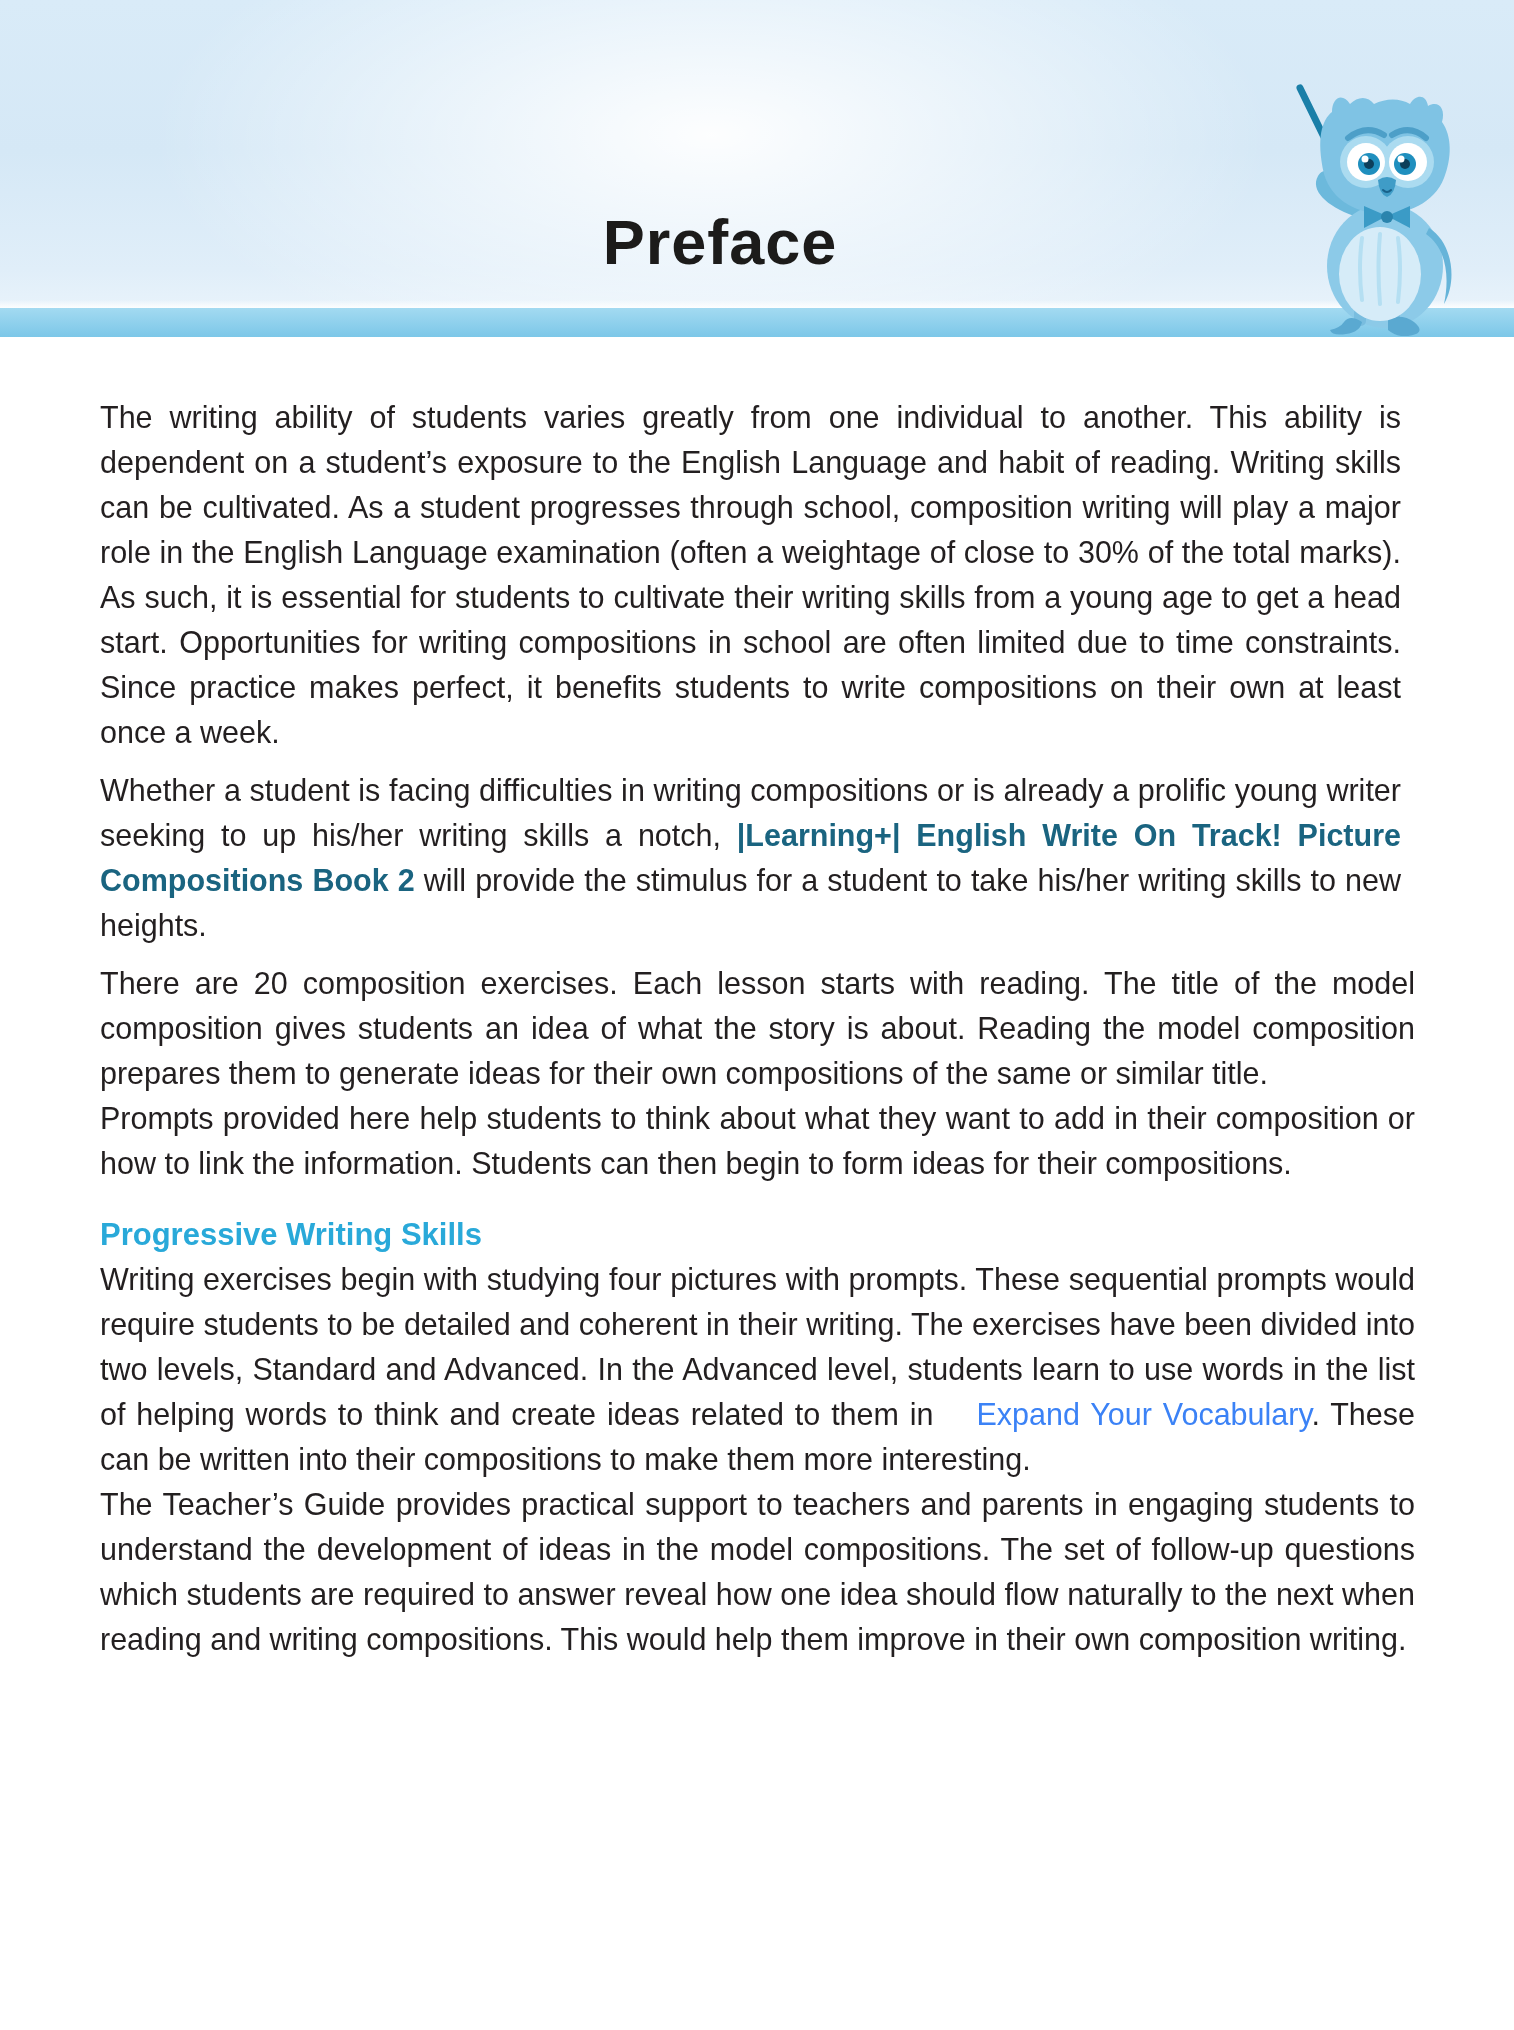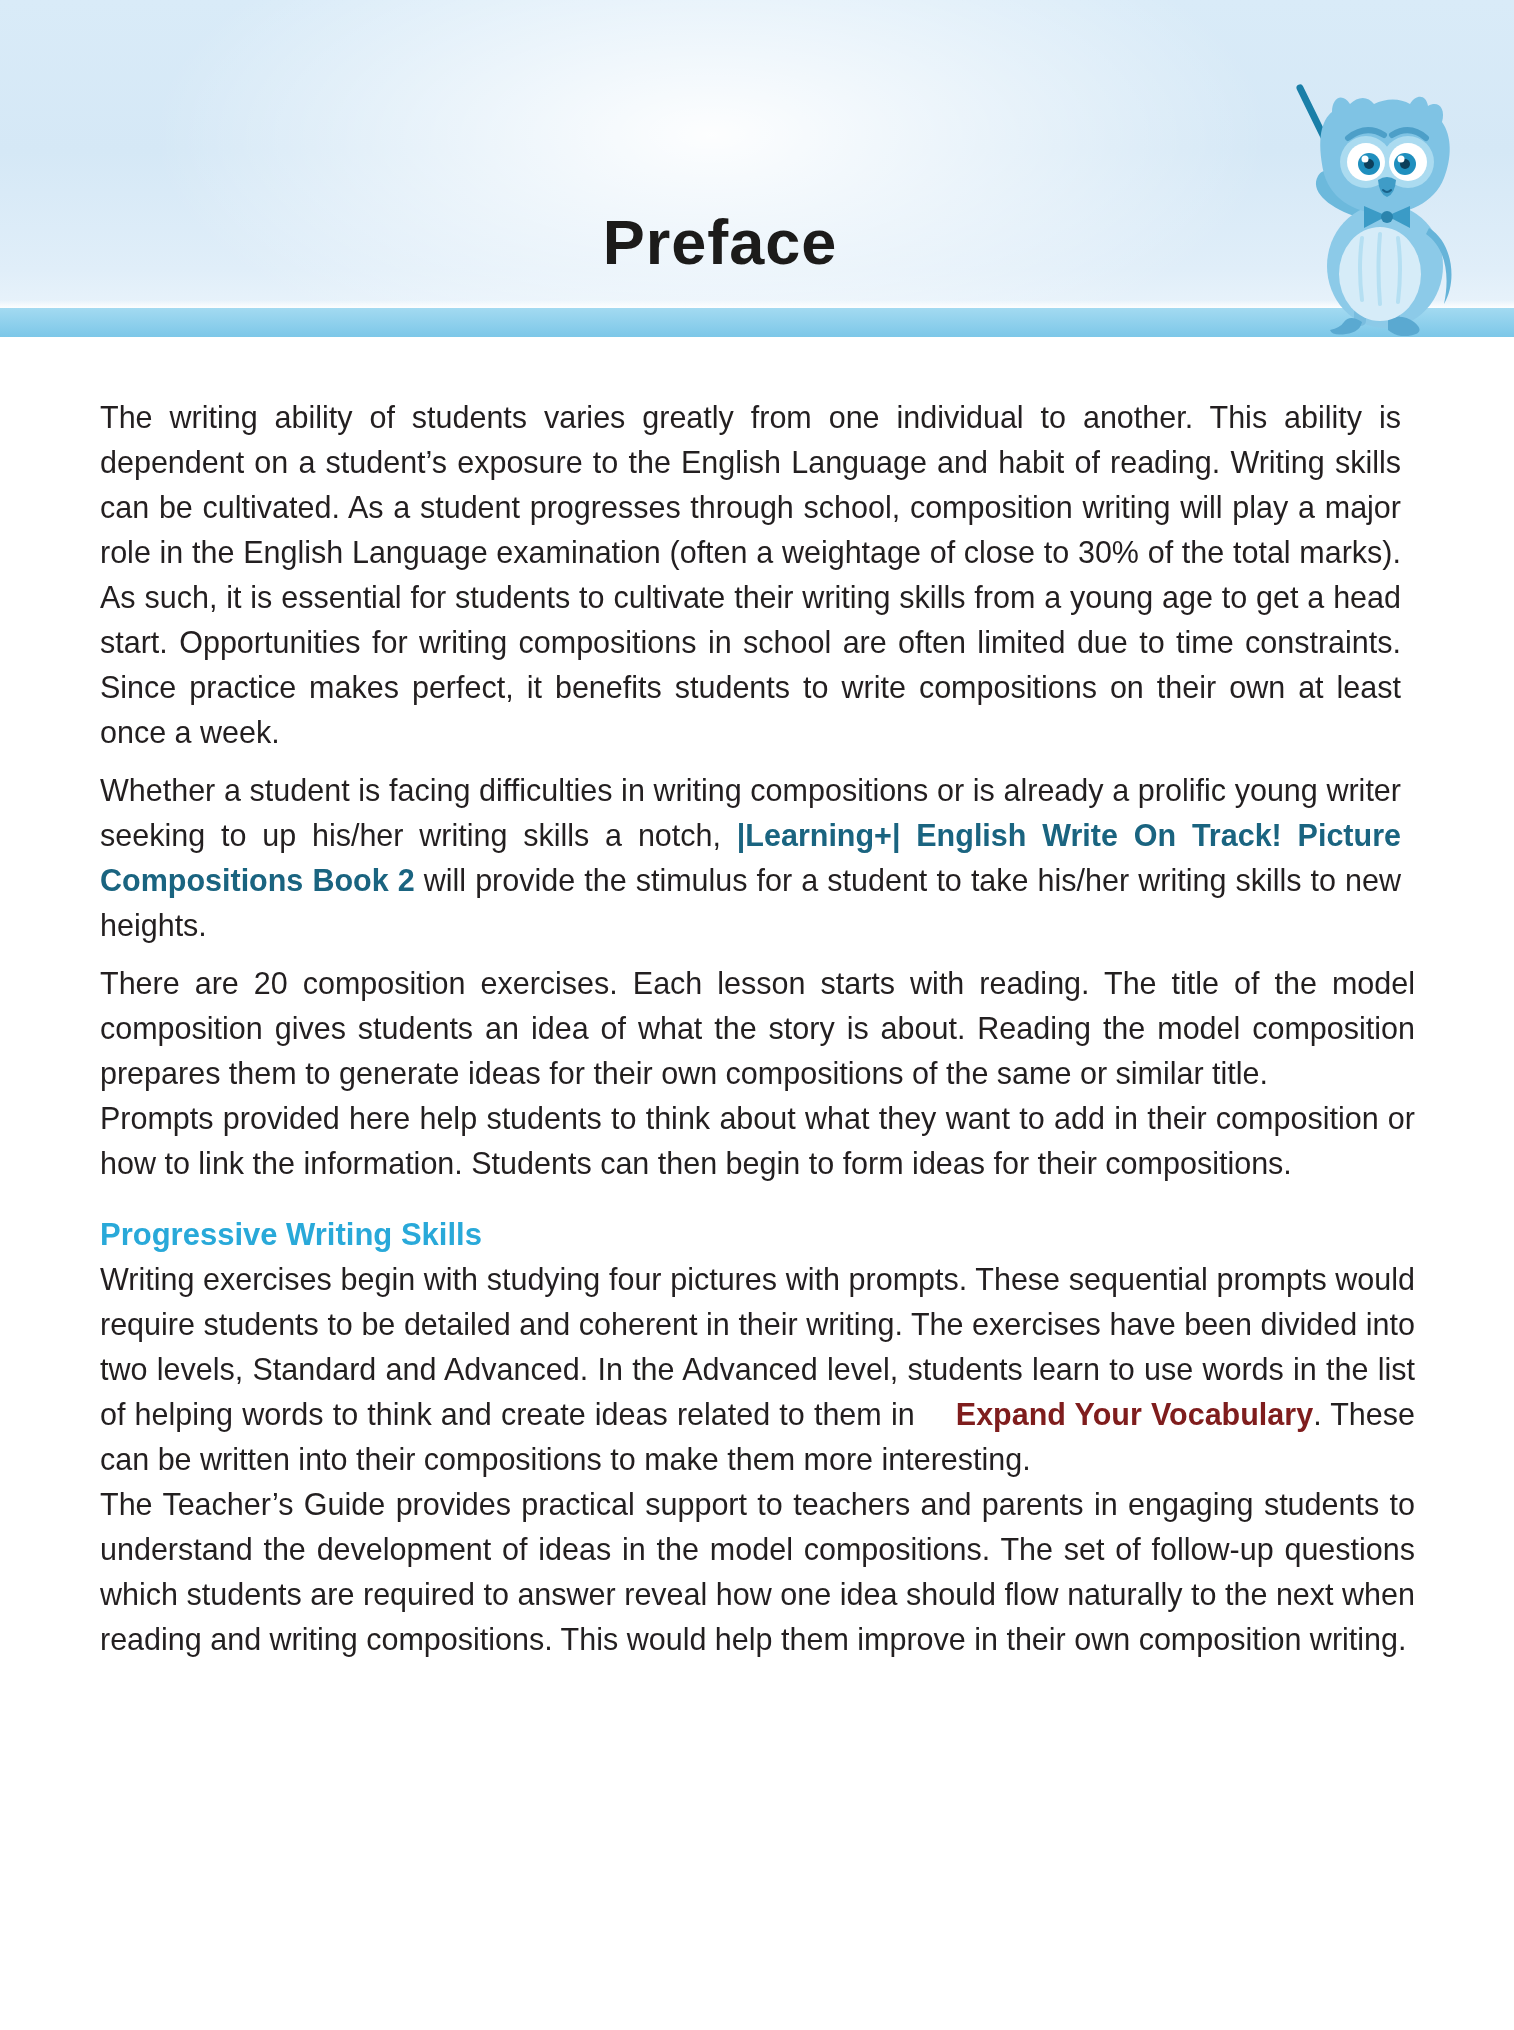--- a/index.html
+++ b/index.html
@@ -79,22 +79,22 @@
     color: #29a9d9;
   }
   .h-script {
     color: #45b8e6;
     font-style: italic;
     font-weight: 600;
     font-size: 34px;
     letter-spacing: 0.5px;
   }
   .vocab {
-    color: #7f1d1d;
-    font-weight: bold;
+    color: #3b82f6;
+    font-weight: normal;
     margin-left: 32px;
   }
 </style>
 </head>
 <body>
 
 <div class="page">
 
   <header class="banner">
     <h1 class="title">Preface</h1>

